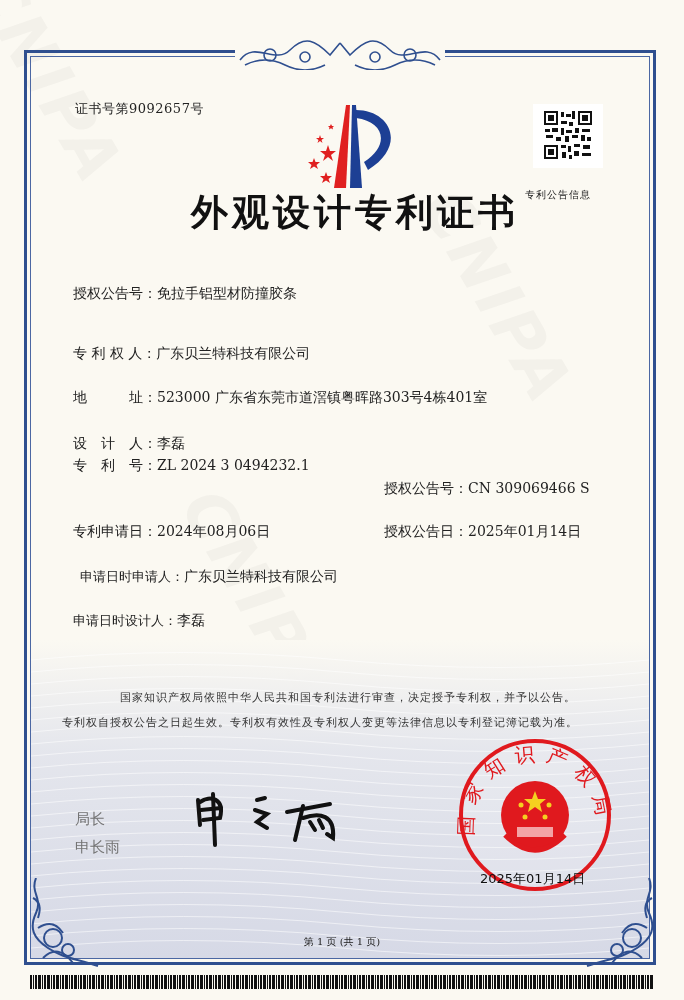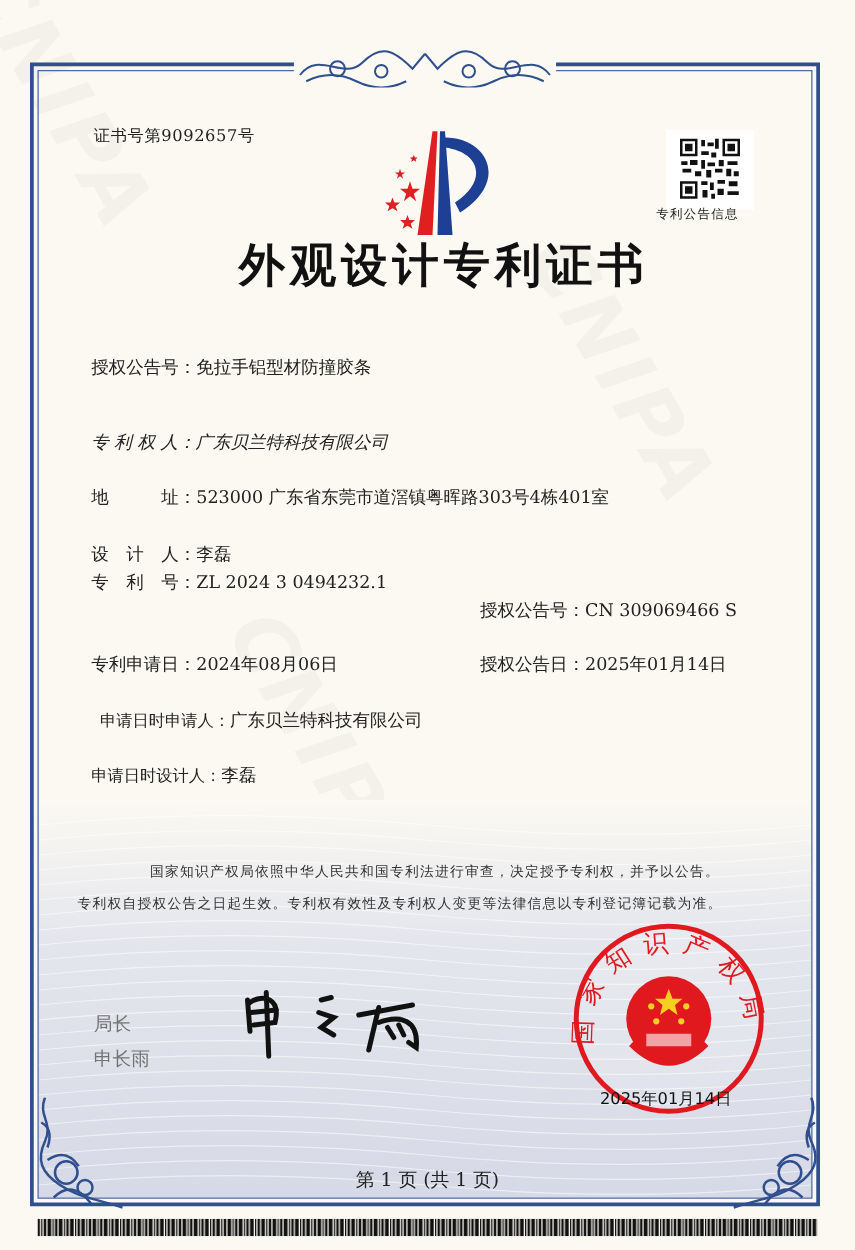--- a/index.html
+++ b/index.html
@@ -7,30 +7,30 @@
   .watermark{position:absolute;font-family:"DejaVu Sans","Liberation Sans",sans-serif;font-weight:bold;font-style:italic;color:rgba(120,120,120,0.06);font-size:64px;transform:rotate(60deg);letter-spacing:4px;pointer-events:none;}
   .frame-outer{position:absolute;left:24px;top:50px;width:632px;height:915px;border:3px solid #2f4f8f;box-sizing:border-box;}
   .frame-inner{position:absolute;left:30px;top:56px;width:620px;height:903px;border:1px solid #4b67a3;box-sizing:border-box;}
   .wave-bg{position:absolute;left:31px;top:640px;width:618px;height:318px;
     background:linear-gradient(180deg,rgba(251,249,242,1) 0%,rgba(226,228,236,0.9) 35%,rgba(214,217,230,1) 100%);}
   .wave-bg svg{position:absolute;left:0;top:0;}
   .ornament{position:absolute;}
   .cert-no{position:absolute;left:75px;top:100px;font-size:13px;letter-spacing:0.5px;}
   .logo{position:absolute;left:290px;top:100px;width:110px;height:90px;}
   .qr{position:absolute;left:533px;top:104px;width:70px;height:64px;background:#fff;}
-  .qr-label{position:absolute;left:525px;top:164px;font-size:10px;letter-spacing:1px;}
+  .qr-label{position:absolute;left:525px;top:188px;font-size:10px;letter-spacing:1px;}
   .title{position:absolute;left:0;right:0;top:188px;text-align:center;font-size:37px;letter-spacing:4px;font-family:"DejaVu Sans","Liberation Sans",sans-serif;font-weight:bold;color:#111;padding-left:26px;}
   .field{position:absolute;font-size:14px;white-space:nowrap;}
   .field .lbl{display:inline-block;}
   .notice{position:absolute;left:0;right:0;font-size:11px;letter-spacing:1px;font-family:"DejaVu Sans","Liberation Sans",sans-serif;color:#333;}
   .director{position:absolute;left:75px;font-size:15px;font-family:"DejaVu Sans","Liberation Sans",sans-serif;color:#737373;}
   .signature{position:absolute;left:195px;top:790px;}
   .seal{position:absolute;left:455px;top:735px;width:160px;height:160px;}
   .seal-date{position:absolute;left:480px;top:870px;font-size:13px;font-family:"DejaVu Sans","Liberation Sans",sans-serif;color:#111;}
-  .page-no{position:absolute;left:0;right:0;top:935px;text-align:center;font-size:15px;color:#222;}
+  .page-no{position:absolute;left:0;right:0;top:935px;text-align:center;font-size:10px;color:#222;}
   .barcode{position:absolute;left:30px;top:975px;width:624px;height:14px;}
 </style>
 </head>
 <body>
 
 <div class="watermark" style="left:380px;top:260px;">CNIPA</div>
 <div class="watermark" style="left:140px;top:560px;">CNIPA</div>
 <div class="watermark" style="left:-70px;top:40px;">CNIPA</div>
 
 <div class="wave-bg">
@@ -162,21 +162,21 @@
     </g>
   </svg>
 </div>
 <div class="qr-label">专利公告信息</div>
 
 <div class="title">外观设计专利证书</div>
 
 <div class="field" style="left:73px;top:285px;">
   <span class="lbl">授权公告号：</span><span>免拉手铝型材防撞胶条</span>
 </div>
-<div class="field" style="left:73px;top:345px;font-style:italic;">
+<div class="field" style="left:73px;top:345px;">
   <span class="lbl">专 利 权 人：</span><span>广东贝兰特科技有限公司</span>
 </div>
 <div class="field" style="left:73px;top:389px;">
   <span class="lbl">地　　　址：</span><span>523000 广东省东莞市道滘镇粤晖路303号4栋401室</span>
 </div>
 <div class="field" style="left:73px;top:435px;">
   <span class="lbl">设　计　人：</span><span>李磊</span>
 </div>
 <div class="field" style="left:73px;top:457px;">
   <span class="lbl">专　利　号：</span><span>ZL 2024 3 0494232.1</span>

